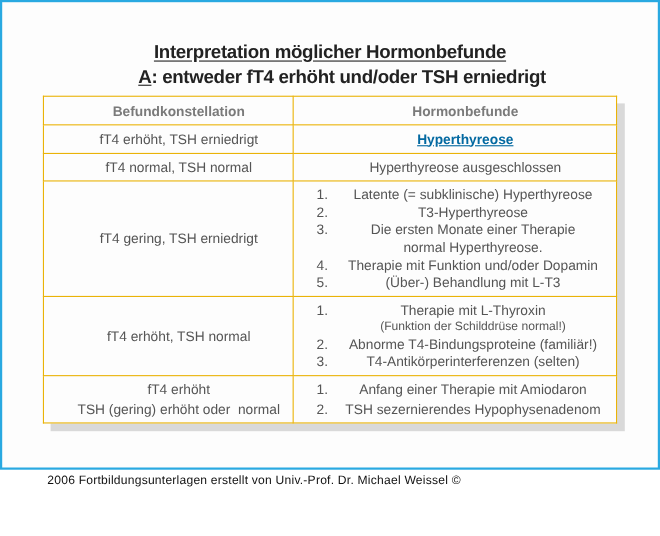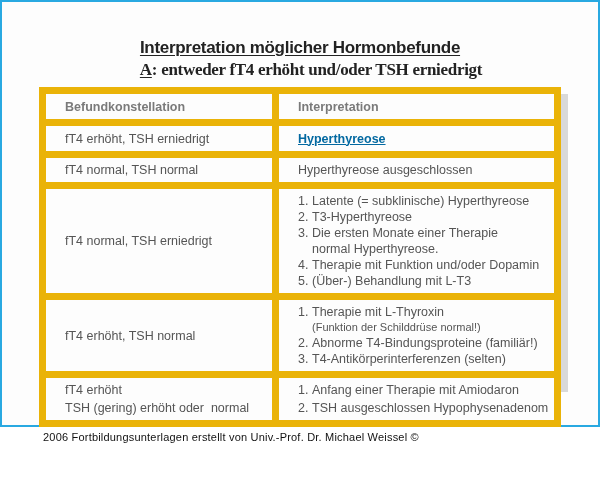--- a/index.html
+++ b/index.html
@@ -7,32 +7,32 @@
   .frame {
     position: absolute; left: 0; top: 0; width: 596px; height: 423px;
     border: 2px solid #29a9e1; background: #fdfdfd;
   }
   .title {
     position: absolute; left: 0; width: 600px; top: 37px; text-align: center;
     color: #222; font-weight: bold; font-size: 17px; line-height: 22px;
     letter-spacing: -0.3px;
   }
   .title .l1 { display: block; text-decoration: underline; text-underline-offset: 2px; }
-  .title .l2 { display: block; padding-left: 22px; font-family: Liberation Serif, serif; }
+  .title .l2 { display: block; padding-left: 22px; }
   .title .l2 u { text-underline-offset: 2px; }
   .shadow {
     position: absolute; left: 46px; top: 94px; width: 522px; height: 298px; background: #d9d9d9;
   }
   table.main {
     position: absolute; left: 39px; top: 87px; width: 522px;
     border-collapse: collapse; background: #fdfdfd; color: #555;
     font-size: 12.5px;
   }
   table.main td, table.main th {
-    border: 7px solid #eab308; padding: 0 0 0 19px; text-align: left; vertical-align: middle;
+    border: 1px solid #eab308; padding: 0 0 0 19px; text-align: center; vertical-align: middle;
   }
   table.main th { font-weight: bold; color: #7a7a7a; height: 25px; font-size: 12.5px; }
   table.main td.c1 { width: 207px; }
   .hdr-row th { border-bottom: 1px solid #444; }
   .row-h1 td { height: 25px; }
   .row-h2 td { height: 24px; }
   .row-h3 td { height: 104px; }
   .row-h4 td { height: 71px; }
   .row-h5 td { height: 42px; }
   .bold-u { font-weight: bold; text-decoration: underline; color: #0369a1; }
@@ -57,32 +57,32 @@
   <span class="l1">Interpretation möglicher Hormonbefunde</span>
   <span class="l2"><u>A</u><span style="display:inline">: entweder fT4 erhöht und/oder TSH erniedrigt</span></span>
 </div>
 
 <div class="shadow"></div>
 
 <table class="main">
   <tbody>
       <tr class="hdr-row">
     <th class="c1">Befundkonstellation</th>
-    <th>Interpretation</th>
+    <th>Hormonbefunde</th>
   </tr>
   <tr class="row-h1">
     <td class="c1">fT4 erhöht, TSH erniedrigt</td>
     <td><span class="bold-u">Hyperthyreose</span></td>
   </tr>
   <tr class="row-h2">
     <td class="c1">fT4 normal, TSH normal</td>
     <td>Hyperthyreose ausgeschlossen</td>
   </tr>
   <tr class="row-h3">
-    <td class="c1">fT4 normal, TSH erniedrigt</td>
+    <td class="c1">fT4 gering, TSH erniedrigt</td>
     <td>
       <ol class="lst">
         <li>
               <span class="num">1.</span>
               <span class="txt">Latente (= subklinische) Hyperthyreose</span>
             </li>
         <li>
               <span class="num">2.</span>
               <span class="txt">T3-Hyperthyreose</span>
             </li>
@@ -132,21 +132,21 @@
       <span style="white-space:pre">TSH (gering) erhöht oder  normal</span>
     </td>
     <td>
       <ol class="lst">
         <li style="line-height:18px">
               <span class="num">1.</span>
               <span class="txt">Anfang einer Therapie mit Amiodaron</span>
             </li>
         <li style="line-height:18px">
               <span class="num">2.</span>
-              <span class="txt">TSH ausgeschlossen Hypophysenadenom</span>
+              <span class="txt">TSH sezernierendes Hypophysenadenom</span>
             </li>
       </ol>
     </td>
   </tr>
 </tbody>
   </table>
 
 <div class="footer">2006 Fortbildungsunterlagen erstellt von Univ.-Prof. Dr. Michael Weissel ©</div>
 
 </body></html>

